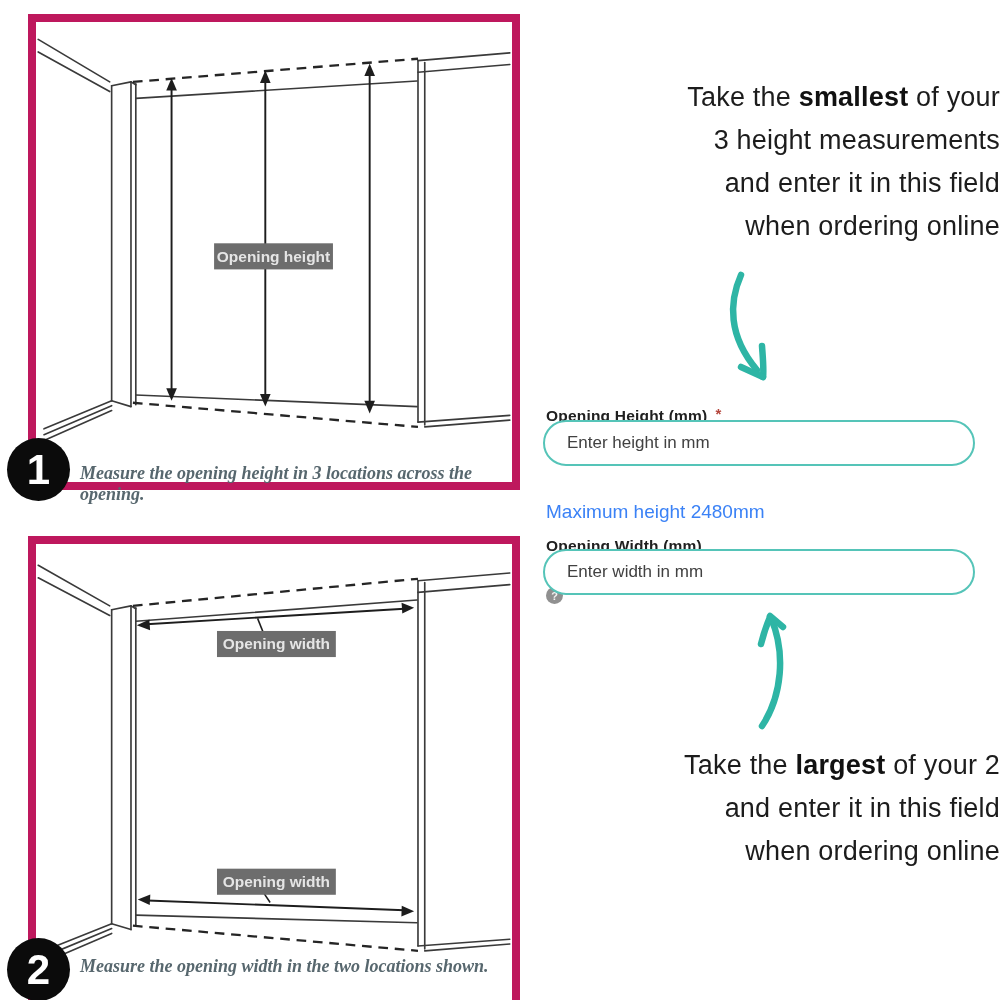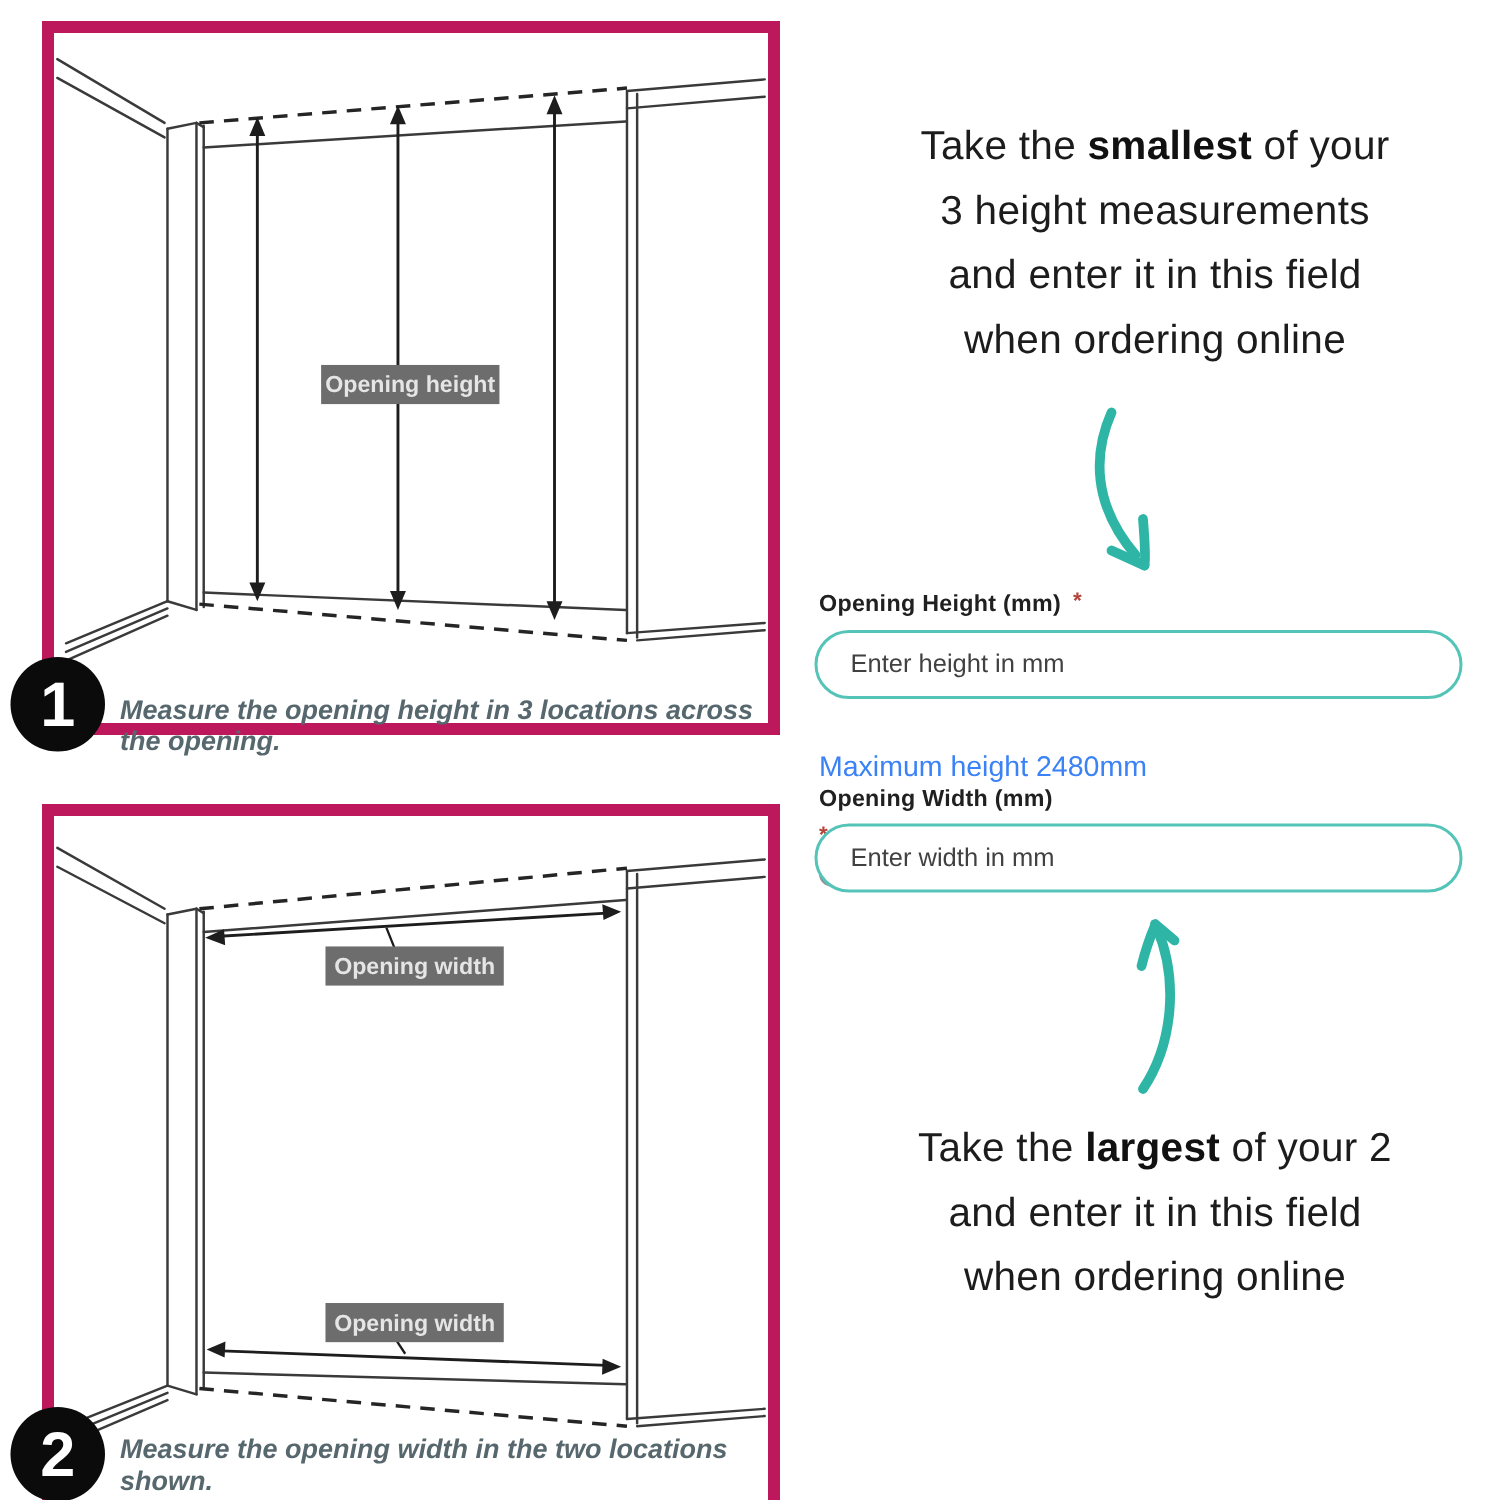--- a/index.html
+++ b/index.html
@@ -30,41 +30,41 @@
 
   .step-badge {
     position:absolute; left:7px; width:63px; height:63px; border-radius:50%;
     background:#0b0b0b; color:#ffffff; font-size:42px; font-weight:bold;
     display:flex; align-items:center; justify-content:center; z-index:5;
   }
   #badge-1 { top:438px; }
   #badge-2 { top:938px; }
 
   .caption {
-    position:absolute; left:80px; width:432px; font-family:Liberation Sans, sans-serif;
+    position:absolute; left:80px; width:432px; font-family:Liberation Serif, serif;
     font-style:italic; font-weight:bold; font-size:18px; color:#57676e; z-index:4;
   }
   #caption-1 { top:463px; }
   #caption-2 { top:956px; }
 
   .instruction {
-    position:absolute; left:540px; width:460px; text-align:center;
+    position:absolute; left:540px; width:460px; text-align:right;
     font-size:27px; line-height:43px; color:#1c1c1c; letter-spacing:0.2px;
   }
   #instruction-height { top:76px; }
   #instruction-width  { top:744px; }
   .instruction strong { font-weight:bold; color:#111; }
 
   .curve-arrow { position:absolute; }
   #arrow-down { left:716px; top:266px; }
   #arrow-up   { left:744px; top:598px; }
   .curve-arrow path { stroke:#2eb5a5; stroke-width:6.5; fill:none; stroke-linecap:round; stroke-linejoin:round; }
 
   .field-label-row {
-    position:absolute; left:546px; display:flex; align-items:flex-start; gap:8px;
+    position:absolute; left:546px; display:flex; align-items:flex-start; gap:8px;margin-top:13px;
   }
   #height-label-row { top:394px; }
   #width-label-row  { top:524px;flex-direction:column; }
   .field-label { font-size:15.5px; font-weight:bold; color:#202020; letter-spacing:0.2px; }
   .asterisk { color:#b4453c; font-size:15px; font-weight:bold; position:relative; top:-2px; }
   .help-icon {
     width:17px; height:17px; border-radius:50%; background:#909090;
     color:#f2f2f2; font-size:11px; font-weight:bold; display:flex;
     align-items:center; justify-content:center; cursor:pointer; position:relative; top:-1px;
   }

